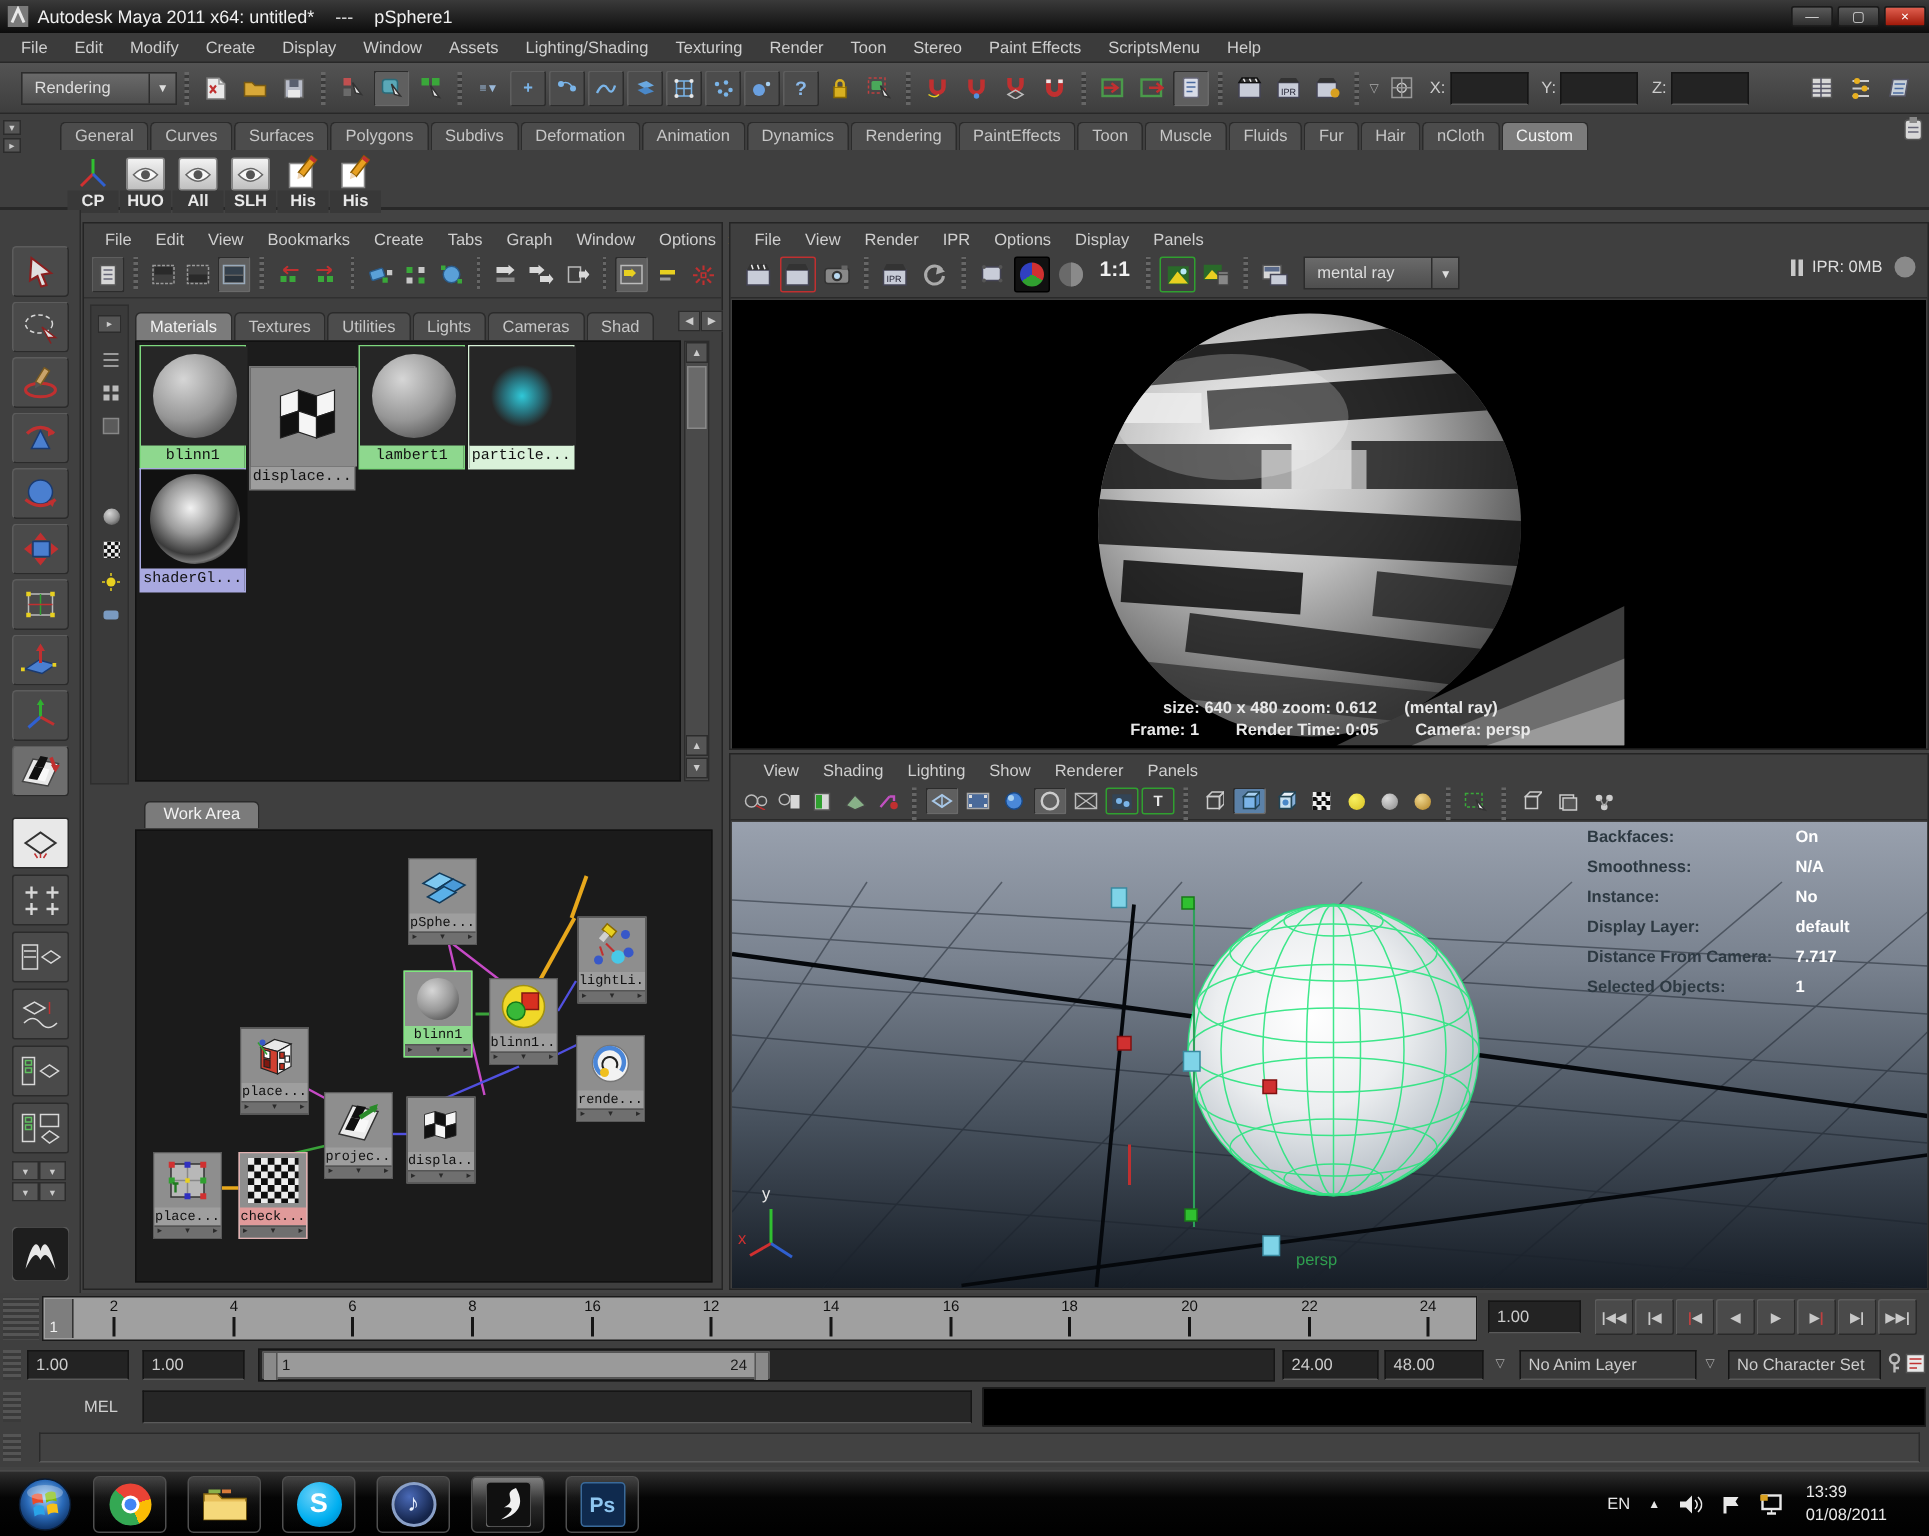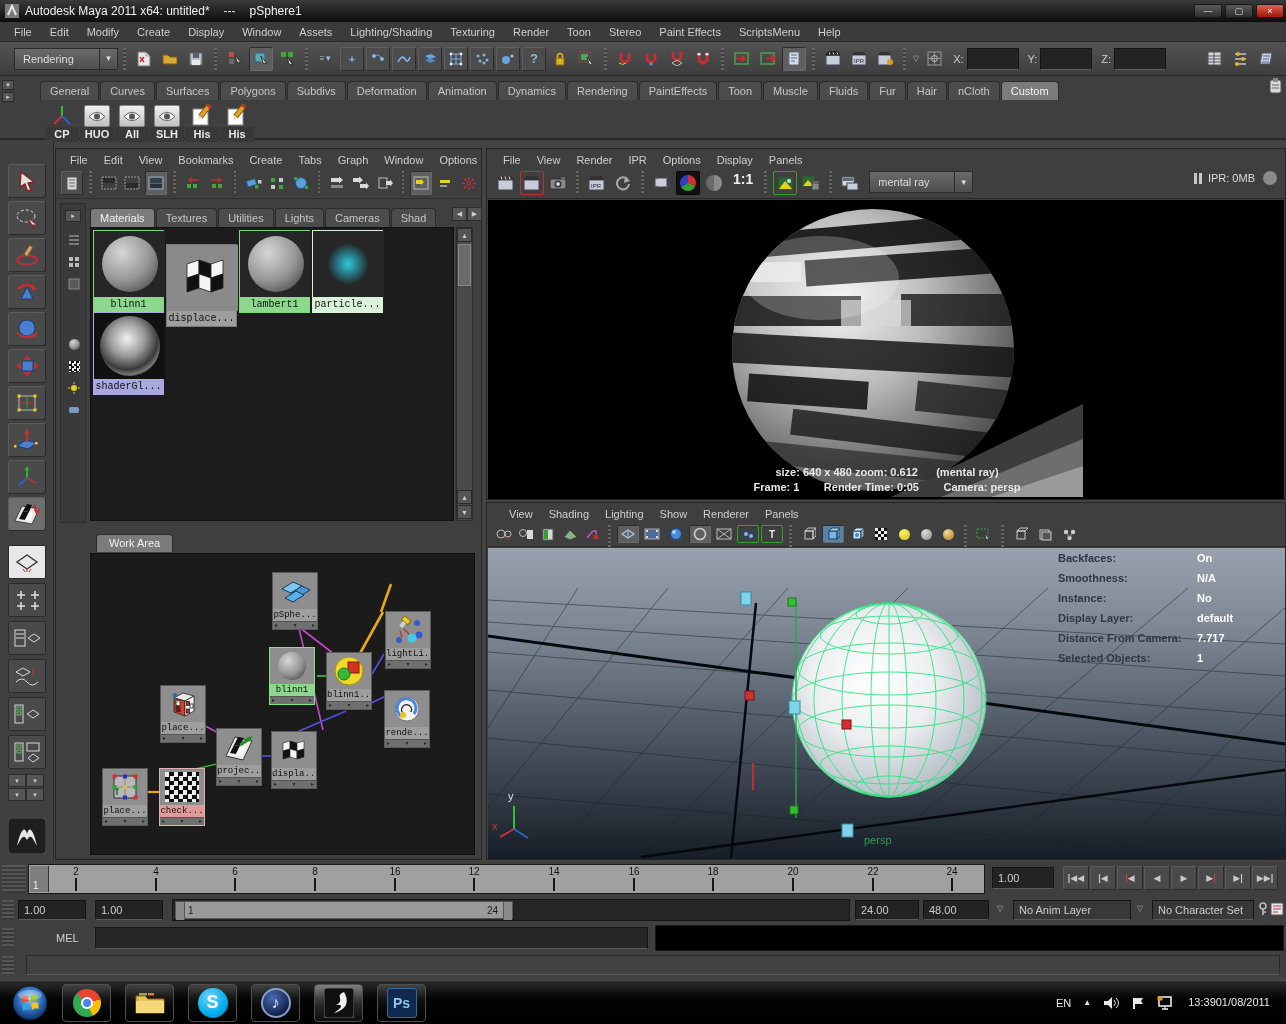--- a/index.html
+++ b/index.html
@@ -1712,19 +1712,19 @@
         </svg>
       </span>
     <span class="trayic">
         <svg width="17" height="14">
           <rect x="2" y="1" width="12" height="9" fill="none" stroke="#e8e8e8" stroke-width="1.6"></rect>
           <line x1="5" y1="13" x2="11" y2="13" stroke="#e8e8e8" stroke-width="1.6"></line>
           <line x1="8" y1="10" x2="8" y2="13" stroke="#e8e8e8"></line>
           <rect x="0.5" y="0.5" width="5" height="4" fill="#d8a020"></rect>
         </svg>
       </span>
-    <div class="trayic" style="flex-direction:row;align-items:center;margin:0 16px 0 14px;line-height:1.35">
+    <div class="trayic" style="flex-direction:column;align-items:flex-start;margin:0 28px 0 14px;line-height:1.35">
       <span>13:39</span>
       <span>01/08/2011</span>
     </div>
   </div>
 
 </div>
 
 </body></html>

